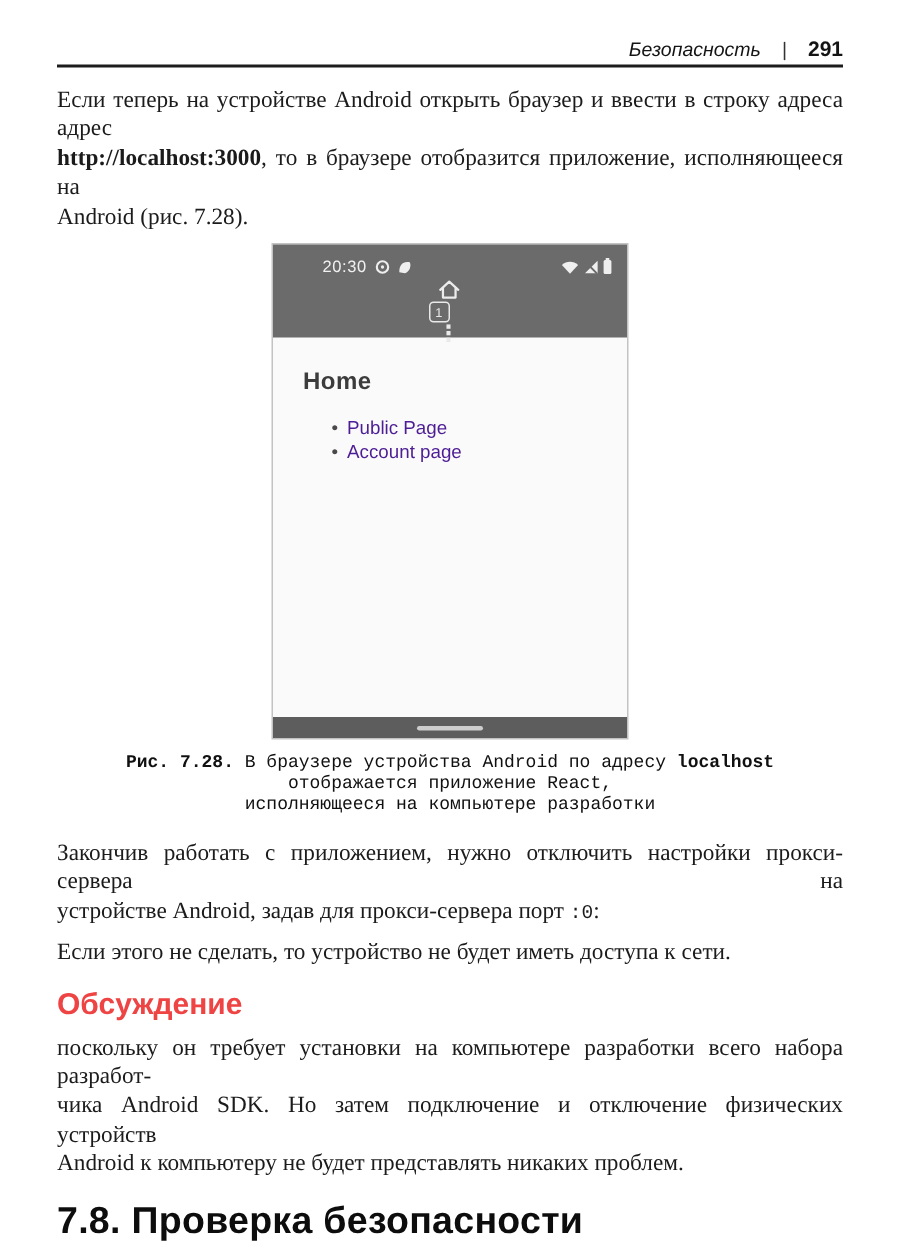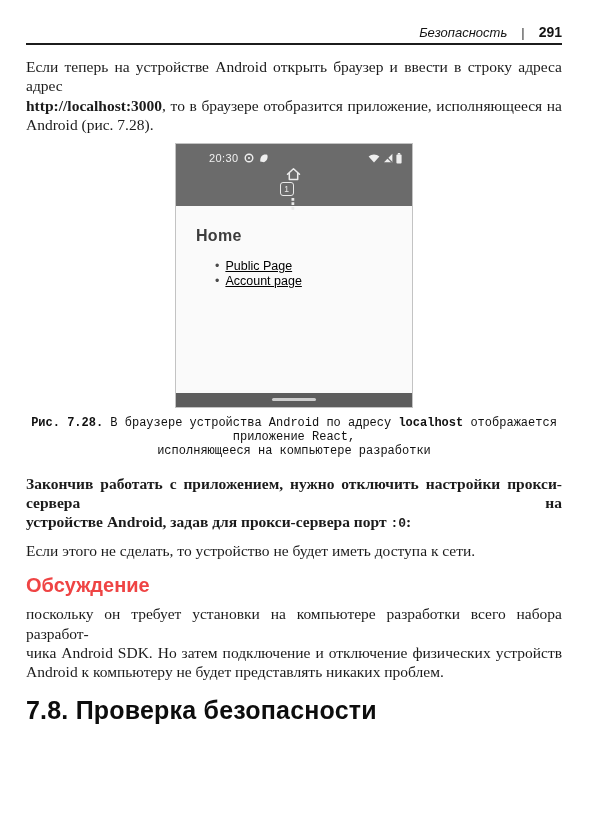--- a/index.html
+++ b/index.html
@@ -2,21 +2,21 @@
 <html><head>
 <meta charset="utf-8">
 <style>
   html,body{margin:0;padding:0;background:#e8e8e8;}
   .page{
     position:relative;
     width:600px;height:840px;
     margin:0 auto;
     background:#ffffff;
     box-sizing:border-box;
-    padding:24px 38px 0 26px;
+    padding:24px 38px 0 38px;
     overflow:hidden;
     color:#1b1b1b;
     font-family:"Liberation Serif","DejaVu Serif",serif;
   }
   
   .running-header{
     text-align:right;
     font-family:"Liberation Sans","DejaVu Sans",sans-serif;
     font-size:13px;
     height:17px;
@@ -27,21 +27,21 @@
   .running-header .sep{margin:0 14px;color:#333;}
   .running-header .pagenum{font-weight:bold;font-size:14px;}
   .header-rule{border-bottom:2px solid #1c1c1c;margin-top:2px;}
 
   
   .para{font-size:15.5px;line-height:19.4px;}
   .jl{text-align:justify;text-align-last:justify;}
   .b{font-weight:bold;}
   .mono-inline{font-family:"Liberation Mono","DejaVu Sans Mono",monospace;font-size:13px;}
   .p-intro{margin-top:12px;}
-  .p-std{margin-top:16px;font-weight:bold;}
+  .p-std{margin-top:16px;}
   .p-one{margin-top:7px;}
   .codeline{
     font-family:"Liberation Mono","DejaVu Sans Mono",monospace;
     font-size:13px;line-height:16px;color:#1f1f1f;margin-top:7px;
   }
 
   
   .h-discussion{
     font-family:"Liberation Sans","DejaVu Sans",sans-serif;
     font-size:20px;font-weight:bold;color:#ef4444;margin-top:14px;
@@ -54,21 +54,21 @@
 
   
   .caption{
     font-family:Liberation Mono, monospace;
     font-size:12px;line-height:14px;color:#101010;
     text-align:center;margin-top:8px;
   }
 
   
   .phone{
-    width:238px;height:265px;
+    width:238px;height:331px;
     margin:8px auto 4px auto;
     background:#fafafa;
     border:1px solid #c3c3c3;
     box-sizing:border-box;
     position:relative;
     font-family:"Liberation Sans","DejaVu Sans",sans-serif;
   }
   .phone-top{height:62px;background:#6b6b6b;}
   .status-row{
     display:flex;justify-content:space-between;align-items:center;
@@ -85,21 +85,21 @@
     width:12px;height:12px;border:1.5px solid #e9e9e9;border-radius:3px;
     color:#e9e9e9;font-size:8.5px;line-height:12px;text-align:center;
     margin-right:13px;flex:0 0 auto;
   }
   .menu-glyph{color:#e9e9e9;font-size:15px;line-height:15px;font-weight:bold;}
   .phone-body{padding:21px 12px 0 20px;}
   .home-title{font-size:16px;font-weight:bold;color:#3c3c3c;letter-spacing:0.3px;}
   .plinks{list-style:none;margin:15px 0 0 19px;padding:0;}
   .plinks li{font-size:12.5px;line-height:13.5px;margin-bottom:2px;color:#4a4a4a;}
   .plinks li::before{content:"•";margin-right:6px;color:#4a4a4a;}
-  .plink{text-decoration:underline;color:#000000;cursor:pointer;}
+  .plink{color:#4c1d95;cursor:pointer;}
   .phone-nav{
     position:absolute;left:0;right:0;bottom:0;height:14px;background:#5d5d5d;
     display:flex;align-items:center;justify-content:center;
   }
   .gesture-pill{width:44px;height:3px;border-radius:2px;background:#cdcdcd;}
   .icon{display:inline-block;line-height:0;}
 </style>
 </head>
 <body>
 

